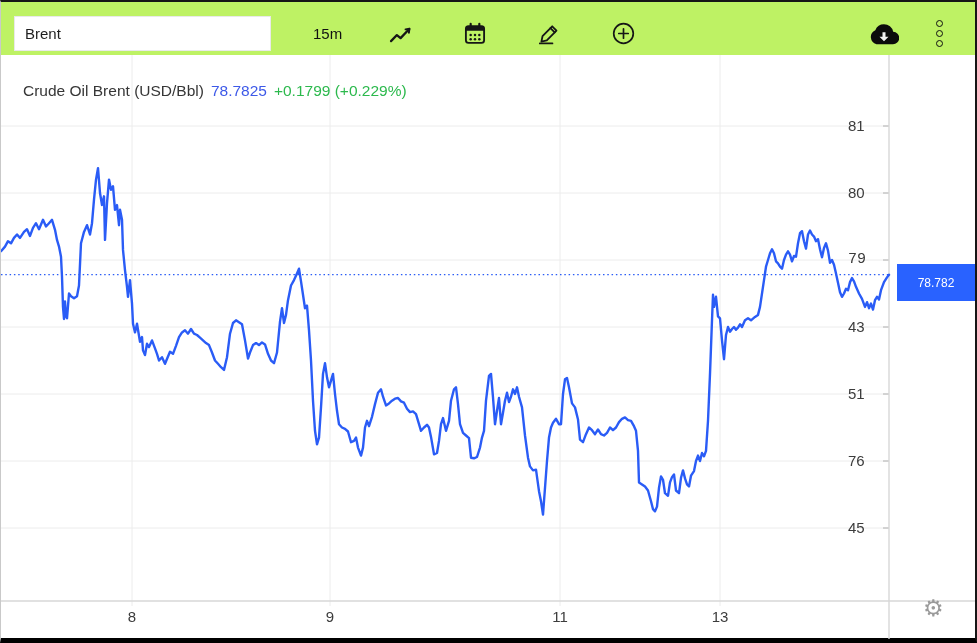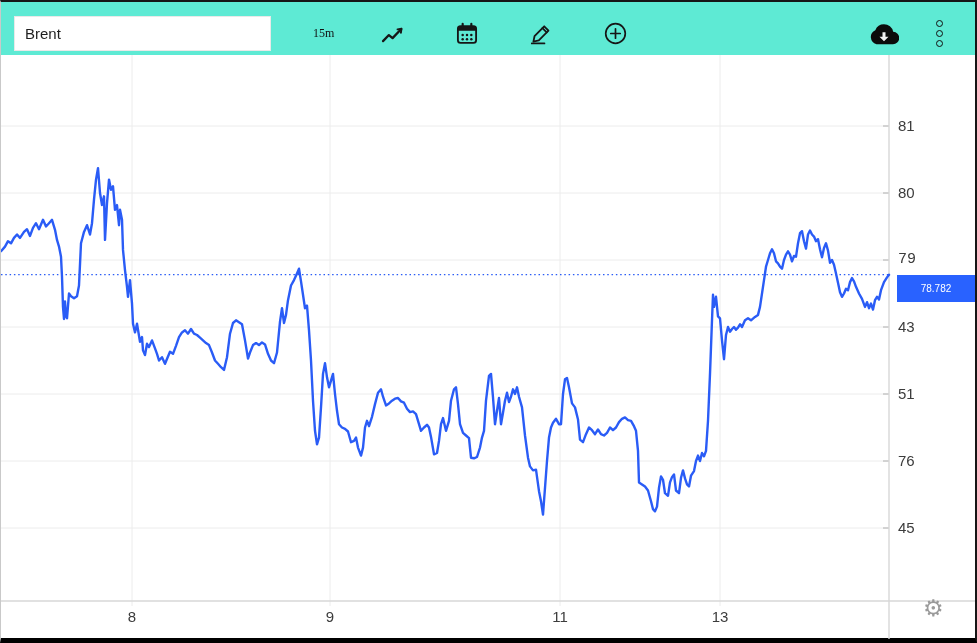--- a/index.html
+++ b/index.html
@@ -14,35 +14,35 @@
     position:absolute; inset:0;
     border-top:2px solid #161616;
     border-right:2px solid #161616;
     border-bottom:5px solid #000;
     border-left:1px solid #c9c9c9;
     background:#fff;
   }
   
   .toolbar {
     position:absolute; left:0; top:0; right:0; height:64px;
-    background:#5eead4;
+    background:#bef264;
     border-bottom:1px solid #dcdcdc;
     display:flex; align-items:center;
   }
   .symbol-input {
     margin-left:13px;
     width:257px; height:35px;
     border:1px solid #e9e9e9; background:#fff;
     font-family:"Liberation Sans", sans-serif;
     font-size:15px; color:#1f1f1f;
     padding:0 10px; outline:none;
   }
   .interval {
     margin-left:42px;
-    font-size:12px; color:#111; cursor:pointer;font-family:Liberation Serif, serif;
+    font-size:15px; color:#111; cursor:pointer;
   }
   .tb-btn {
     width:30px; height:30px; margin-left:44px;
     display:flex; align-items:center; justify-content:center;
     cursor:pointer; background:transparent; border:none;
   }
   .tb-btn svg { display:block; }
   .tb-right { margin-left:auto; display:flex; align-items:center; }
   .cloud-btn { margin-right:30px; margin-left:0; }
   .kebab {
@@ -59,34 +59,34 @@
   .chart-svg { position:absolute; left:0; top:0; }
   .legend {
     position:absolute; left:22px; top:27px;
     font-size:15.5px; display:flex; gap:7px; white-space:nowrap;
     z-index:3;
   }
   .legend .t { color:#363636; }
   .legend .p { font-weight:400; }
   .legend .c { }
   .y-label {
-    position:absolute; left:897px; width:60px;
+    position:absolute; left:847px; width:60px;
     font-size:15px; color:#3c3c3c; line-height:16px;
     transform:translateY(-8px);
     z-index:1;
   }
   .x-label {
     position:absolute; top:553px; width:40px;
     font-size:15px; color:#3c3c3c; text-align:center;
     transform:translateX(-20px);
     z-index:1;
   }
   .price-tag {
-    position:absolute; left:896px; right:0; top:220px; height:27px;
-    color:#fff; font-size:10px;
+    position:absolute; left:896px; right:0; top:209px; height:37px;
+    color:#fff; font-size:12px;
     display:flex; align-items:center; justify-content:center;
     z-index:2;
   }
   .gear {
     position:absolute; left:922px; top:540px;
     font-size:23px; color:#9b9b9b; cursor:pointer;
     background:transparent; border:none;
     font-family:"DejaVu Sans", sans-serif;
   }
 </style>
@@ -182,20 +182,25 @@
         <line x1="131" y1="0" x2="131" y2="551" stroke="#ececec" stroke-width="1"></line>
         <line x1="329" y1="0" x2="329" y2="551" stroke="#ececec" stroke-width="1"></line>
         <line x1="559" y1="0" x2="559" y2="551" stroke="#ececec" stroke-width="1"></line>
         <line x1="719" y1="0" x2="719" y2="551" stroke="#ececec" stroke-width="1"></line>
         <line x1="888" y1="0" x2="888" y2="584" stroke="#d7d7d7" stroke-width="1.4"></line>
         <line x1="0" y1="546" x2="974" y2="546" stroke="#d7d7d7" stroke-width="1.4"></line>
         <line x1="0" y1="219.60600000000022" x2="888" y2="219.60600000000022" stroke="#2a5cf6" stroke-width="1.1" stroke-dasharray="1.5 2.8"></line>
         <polyline points="0,196.3 4,191.6 7,186.2 10,188.3 13,182.9 16,179.5 19,182.9 23,176.9 26,174.2 29,180.9 32,172.8 35,168.2 38,174.2 42,164.8 45,171.5 48,168.2 51,164.8 54,174.8 56,184.9 58,191.6 60,201.7 61,221.8 62,251.9 63,264.0 64,246.5 65,261.3 66,263.3 68,238.5 70,241.2 73,243.2 76,241.2 78,230.5 80,188.3 83,176.9 86,170.2 89,179.5 91,168.2 93,144.7 95,124.6 97,113.2 99,138.0 101,150.1 103,141.3 104,184.9 106,148.1 108,124.6 110,134.7 112,131.3 114,154.8 116,150.1 118,170.2 119,154.8 121,164.8 122,194.9 124,215.1 126,231.8 127,241.8 129,225.1 131,248.6 132,268.7 134,277.4 136,268.7 137,274.7 139,286.7 141,282.1 142,295.4 144,300.1 146,288.8 148,292.1 151,285.4 154,293.4 156,298.8 158,305.5 161,302.2 164,308.8 167,301.5 169,296.8 172,298.8 175,290.8 178,282.1 181,277.4 184,275.3 187,278.7 190,274.0 193,278.7 196,280.0 199,282.7 202,285.4 205,288.1 208,290.1 211,297.5 214,305.5 217,308.8 220,312.2 223,314.9 226,302.2 229,278.7 232,268.0 235,265.3 238,267.3 241,269.3 244,285.4 247,303.5 249,297.5 252,290.1 255,288.1 258,290.1 261,287.4 264,289.4 267,298.8 270,305.5 273,308.2 276,297.5 279,266.6 281,253.2 283,268.0 285,259.9 287,245.2 290,230.5 293,225.1 296,218.4 298,213.7 300,226.4 302,239.8 304,253.2 306,250.6 308,275.3 310,305.5 312,345.7 314,375.8 316,389.3 318,382.6 320,352.4 322,318.9 324,308.2 326,322.3 328,332.3 330,325.6 332,318.9 334,339.0 336,355.8 338,369.2 341,372.5 344,373.8 347,376.5 350,387.2 353,385.9 355,382.6 357,392.6 360,400.6 362,392.6 364,372.5 366,365.8 368,371.2 371,361.8 374,349.1 377,337.7 380,334.3 382,341.7 385,350.4 388,348.4 391,345.7 394,343.7 397,343.0 400,346.4 403,347.7 406,353.7 409,357.1 412,356.4 415,359.1 418,369.2 420,375.8 423,372.5 426,369.8 428,372.5 430,381.9 433,399.3 436,398.0 438,385.9 440,369.2 442,363.1 445,375.8 448,365.8 450,345.7 453,334.3 455,332.3 457,349.1 459,369.2 462,377.9 465,380.5 468,383.2 470,402.7 473,403.3 476,402.0 479,392.6 481,382.6 483,375.8 485,345.7 488,320.9 490,318.9 492,342.3 494,369.2 496,355.8 498,343.0 500,369.2 502,357.8 504,345.7 506,337.7 508,347.0 510,341.7 512,334.3 514,339.0 516,332.3 518,341.7 521,352.4 524,380.5 527,402.7 529,411.4 532,415.4 535,414.7 538,436.2 540,446.2 542,459.6 544,432.8 546,406.0 548,382.6 550,372.5 552,367.8 555,363.8 558,369.2 560,369.2 562,339.0 564,324.3 566,322.9 568,332.3 571,348.4 574,352.4 577,364.5 579,384.6 582,387.2 585,379.2 588,372.5 591,375.2 594,379.2 597,374.5 600,379.2 603,380.5 606,377.9 609,372.5 612,375.2 615,372.5 618,367.1 621,363.8 624,362.4 627,365.1 630,365.8 633,371.2 635,375.8 637,395.9 638,427.4 641,429.4 644,431.5 647,435.5 650,446.2 652,454.2 654,456.3 656,451.6 658,432.8 660,421.4 662,424.8 664,438.2 667,440.8 669,427.4 671,422.1 673,419.4 675,435.5 678,438.2 680,422.8 682,415.4 684,423.4 686,429.4 688,431.5 690,420.7 693,416.1 695,406.0 697,400.6 699,406.0 701,398.0 703,401.3 705,395.9 707,365.8 709,318.9 711,265.3 712,239.8 713,251.9 715,241.8 717,261.3 719,263.3 721,285.4 723,304.2 725,280.0 727,272.0 729,276.7 731,274.0 733,272.0 735,274.7 737,272.7 739,269.3 741,272.0 744,265.3 747,263.3 750,265.3 754,261.9 757,259.9 759,251.9 761,238.5 763,225.1 765,211.7 767,205.0 769,198.3 771,194.3 773,198.3 775,206.3 777,208.3 779,211.7 781,213.7 783,205.0 785,199.6 787,196.3 789,199.6 791,206.3 793,201.0 795,201.7 797,188.3 799,178.2 801,176.2 803,186.2 805,193.6 807,179.5 809,175.5 811,179.5 813,181.6 815,186.2 817,184.2 819,194.3 821,202.3 823,192.9 825,188.3 827,195.6 829,207.7 831,205.0 833,209.7 835,218.4 837,227.8 839,237.2 841,241.8 843,238.5 845,233.8 847,235.2 849,227.1 851,223.1 853,226.4 855,231.8 858,238.5 861,243.9 864,251.9 866,247.2 868,253.2 870,248.6 872,254.6 874,245.2 876,241.8 878,244.5 880,235.2 883,227.1 886,222.4 888,219.7" fill="none" stroke="#2a5cf6" stroke-width="2.4" stroke-linejoin="round" stroke-linecap="round"></polyline>
       </svg>
 
+    <div class="legend">
+      <span class="t">Crude Oil Brent (USD/Bbl)</span>
+      <span class="p" style="color: rgb(61, 89, 232);">78.7825</span>
+      <span class="c" style="color: rgb(44, 185, 77);">+0.1799 (+0.229%)</span>
+    </div>
 
     <div id="yLabels">
         <div class="y-label" style="top: 71px;">81</div>
         <div class="y-label" style="top: 138px;">80</div>
         <div class="y-label" style="top: 205px; font-family: Liberation Mono, monospace;">79</div>
         <div class="y-label" style="top: 272px;">43</div>
         <div class="y-label" style="top: 339px;">51</div>
         <div class="y-label" style="top: 406px;">76</div>
         <div class="y-label" style="top: 473px;">45</div>
       </div>

